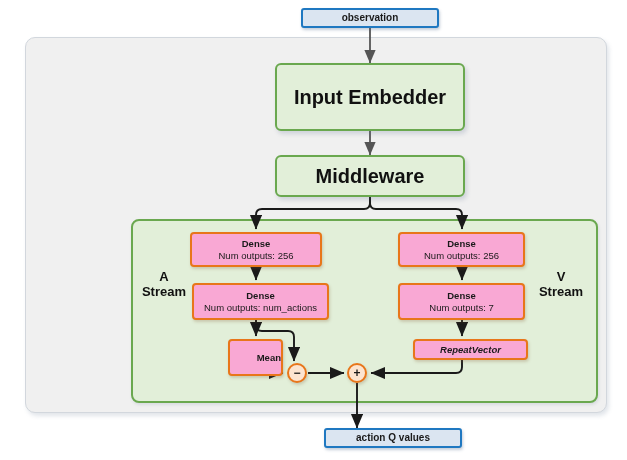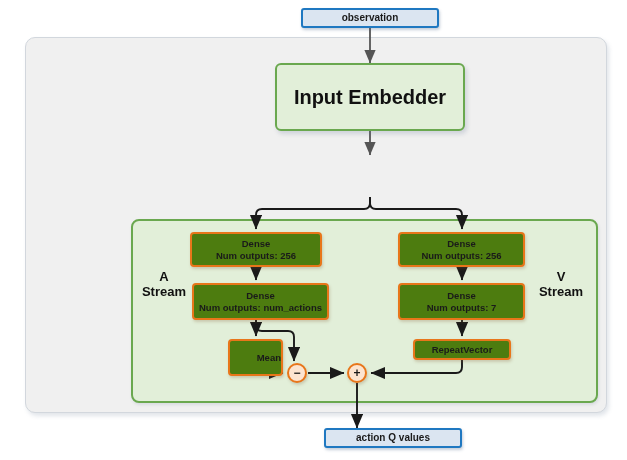--- a/index.html
+++ b/index.html
@@ -71,33 +71,33 @@
     background: #e2efd9;
     border: 2px solid #6aa84f;
     border-radius: 6px;
     color: #111111;
     font-size: 20px;
     font-weight: 700;
     box-shadow: 2px 3px 4px rgba(90,110,140,0.22);
   }
   
   .layer-box {
-    background: #4d7c0f;
+    background: #f9a8d4;
     border: 2px solid #e8761a;
     border-radius: 4px;
     color: #1a1a1a;
     box-shadow: 1px 2px 3px rgba(130,90,50,0.25);
   }
   .layer-title {
     font-size: 9.5px;
     font-weight: 700;
   }
   .layer-sub {
     font-size: 9.5px;
-    font-weight: 700;
+    font-weight: 400;
     text-align: center;
   }
   .op-circle {
     position: absolute;
     width: 20px;
     height: 20px;
     border-radius: 50%;
     background: #fce4d0;
     border: 2px solid #e8761a;
     box-sizing: border-box;
@@ -163,20 +163,23 @@
   </svg>
 
   <div class="node mod-box" style="left:275px; top:63px; width:190px; height:68px;">
     <span>Input Embedder</span>
   </div>
 
   <div class="node io-box" style="left:301px; top:8px; width:138px; height:20px;">
     <span>observation</span>
   </div>
 
+  <div class="node mod-box" style="left:275px; top:155px; width:190px; height:42px;">
+    <span>Middleware</span>
+  </div>
 
 
   <div class="caption caption-stream" style="left:138px; top:270px; width:52px;">
     <div>A</div>
     <div>Stream</div>
   </div>
 
   <div class="caption caption-stream" style="left:533px; top:270px; width:56px;">
     <div>V</div>
     <div>Stream</div>
@@ -199,21 +202,21 @@
   <div class="node layer-box" style="left:398px; top:232px; width:127px; height:35px;">
     <span class="layer-title">Dense</span>
     <span class="layer-sub">Num outputs: 256</span>
   </div>
 
   <div class="node layer-box" style="left:398px; top:283px; width:127px; height:37px;">
     <span class="layer-title">Dense</span>
     <span class="layer-sub">Num outputs: 7</span>
   </div>
 
-  <div class="node layer-box" style="left:413px; top:339px; width:98px; height:21px;">
+  <div class="node layer-box" style="left:413px; top:339px; width:115px; height:21px;font-style:italic;">
     <span class="layer-title">RepeatVector</span>
   </div>
 
   <div class="op-circle" style="left:287px; top:363px;">
     <span>−</span>
   </div>
   <div class="op-circle" style="left:347px; top:363px;">
     <span>+</span>
   </div>
 

